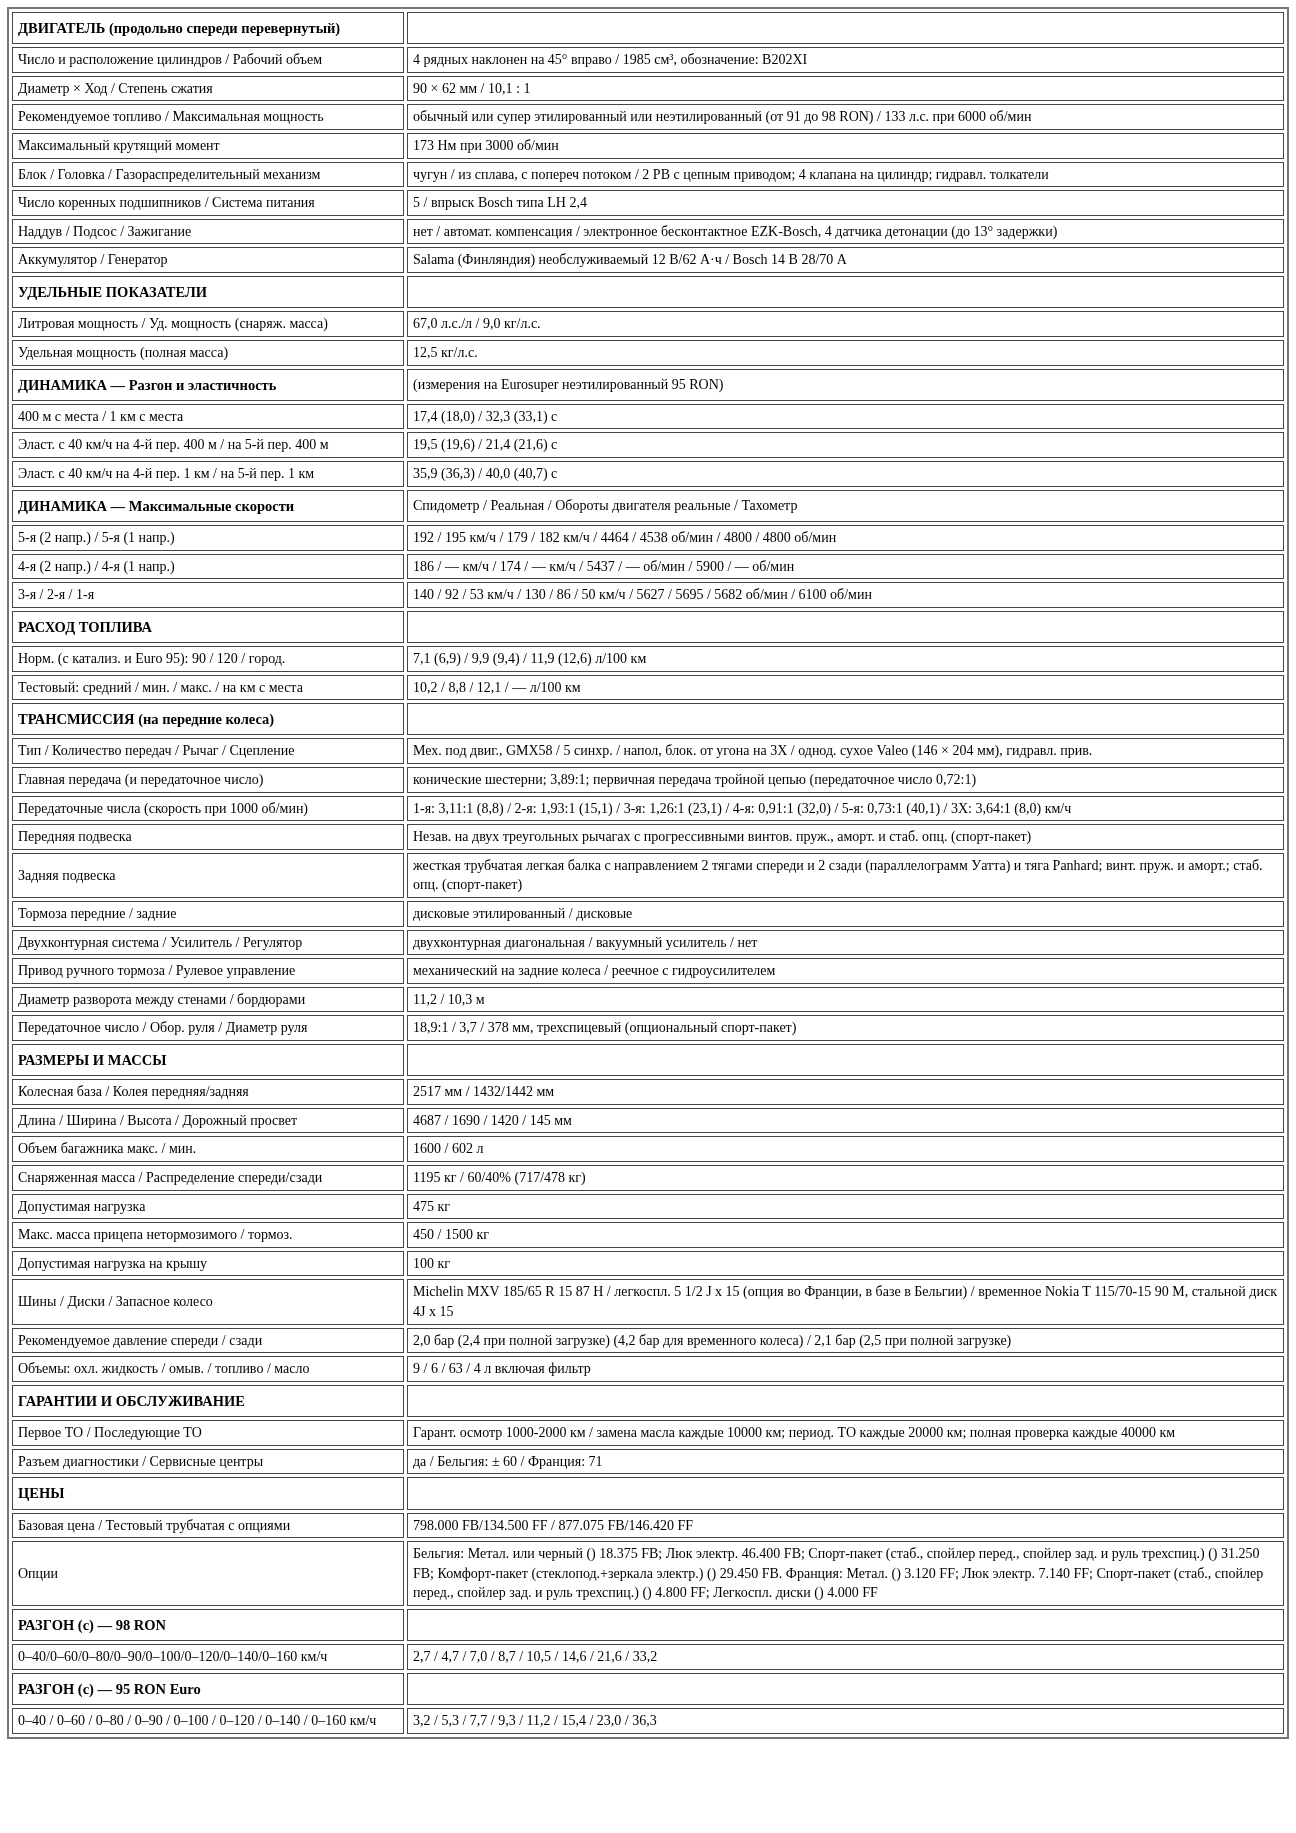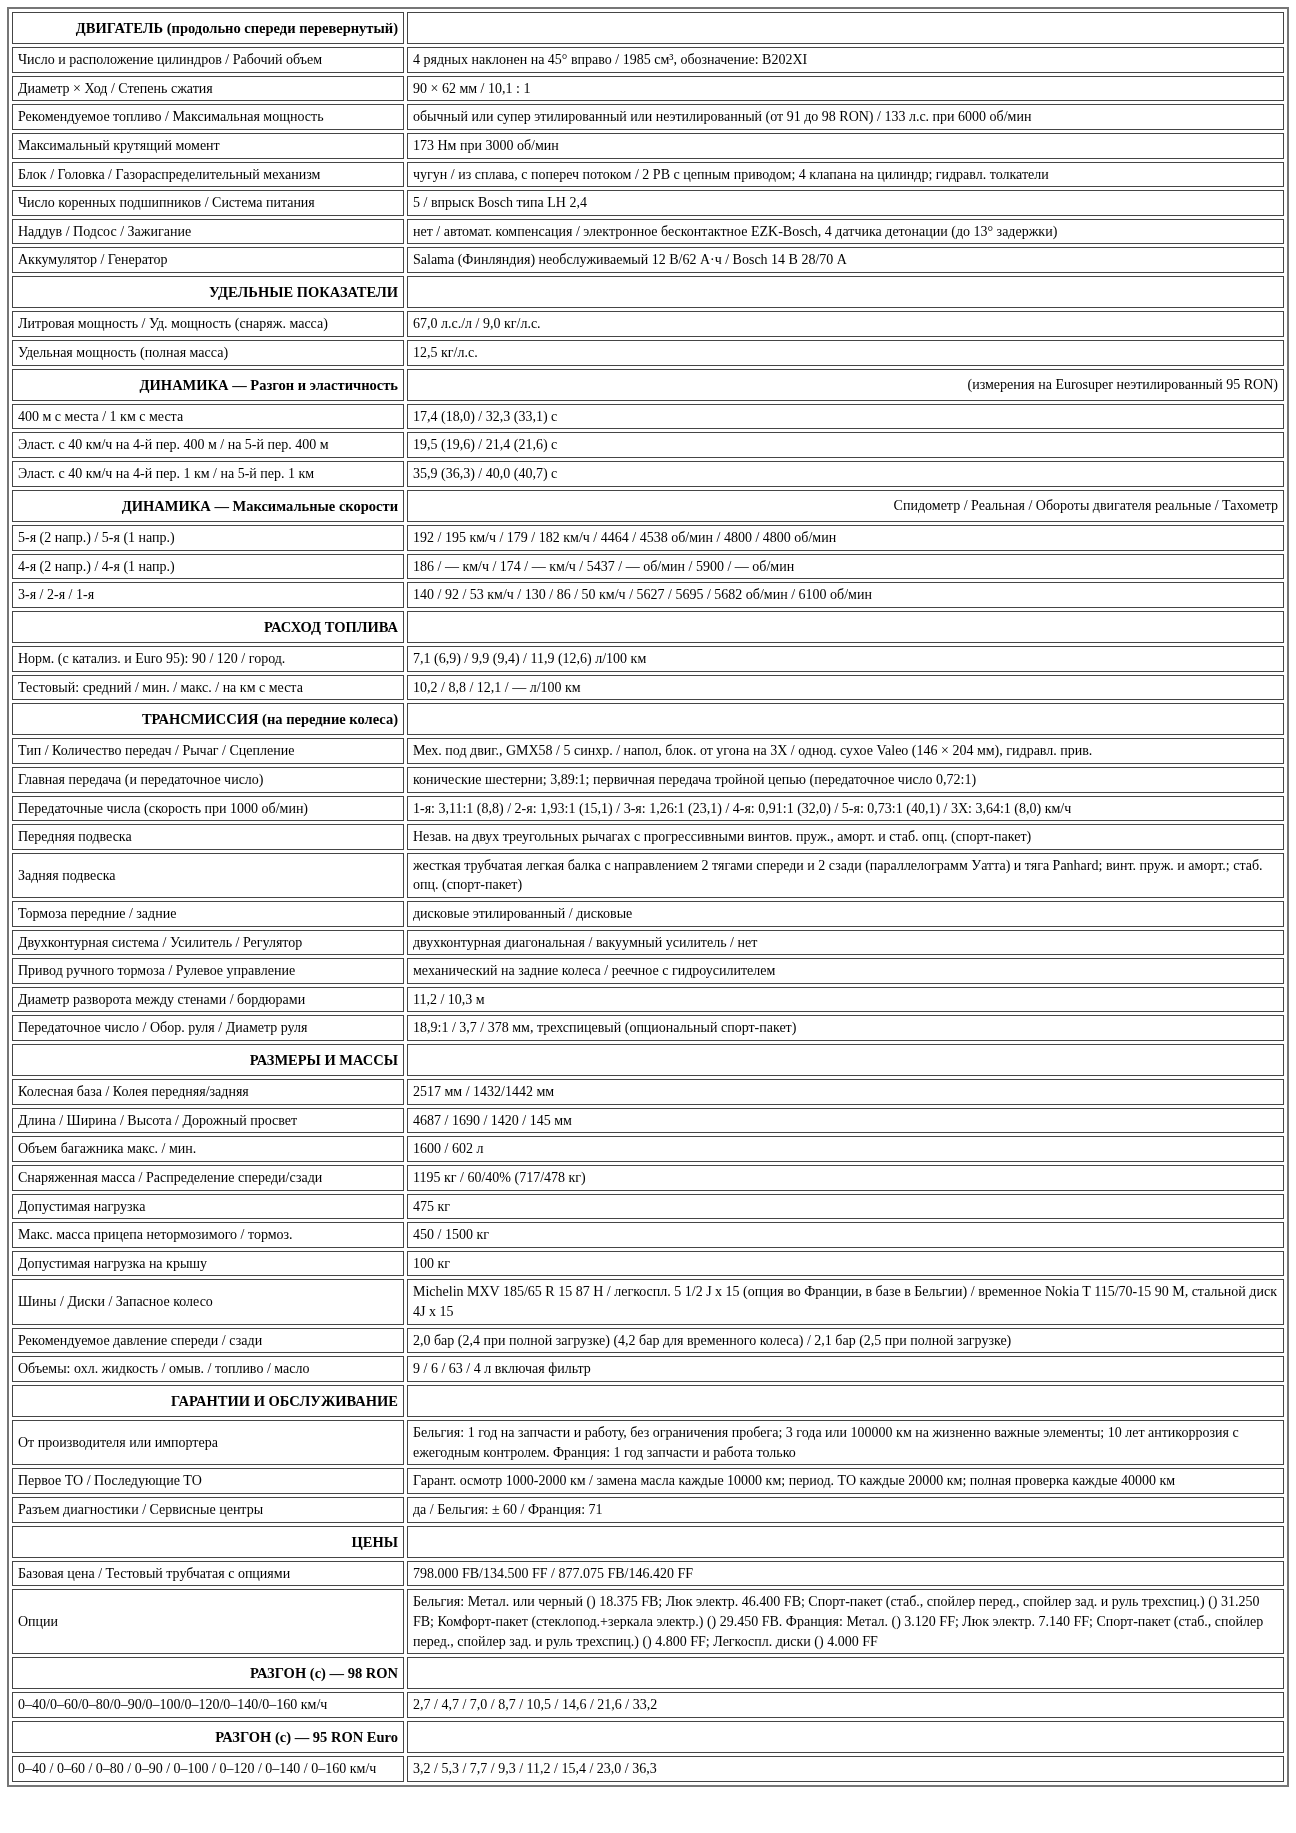--- a/index.html
+++ b/index.html
@@ -15,21 +15,21 @@
   col.c-label { width: 392px; }
   td {
     border: 1px solid #454545;
     padding: 2px 5px;
     font-size: 14px;
     line-height: 1.4;
     vertical-align: middle;
     background: #ffffff;
     word-wrap: break-word;
   }
-  tr.sec td { padding-top: 5px; padding-bottom: 5px; text-align: right; }
+  tr.sec td { padding-top: 5px; padding-bottom: 5px; }
   tr.sec td.l { font-weight: bold; font-size: 14.5px; }
 </style>
 </head>
 <body>
 
 <table class="spec">
   <colgroup>
       <col class="c-label">
       <col class="c-value">
     </colgroup>
@@ -212,24 +212,20 @@
       </tr>
     <tr>
         <td class="l">Объемы: охл. жидкость / омыв. / топливо / масло</td>
         <td class="v">9 / 6 / 63 / 4 л включая фильтр</td>
       </tr>
     <tr class="sec">
         <td class="l">ГАРАНТИИ И ОБСЛУЖИВАНИЕ</td>
         <td class="v"></td>
       </tr>
     <tr>
-        <td class="l">От производителя или импортера</td>
-        <td class="v">Бельгия: 1 год на запчасти и работу, без ограничения пробега; 3 года или 100000 км на жизненно важные элементы; 10 лет антикоррозия с ежегодным контролем. Франция: 1 год запчасти и работа только</td>
-      </tr>
-    <tr>
         <td class="l">Первое ТО / Последующие ТО</td>
         <td class="v">Гарант. осмотр 1000-2000 км / замена масла каждые 10000 км; период. ТО каждые 20000 км; полная проверка каждые 40000 км</td>
       </tr>
     <tr>
         <td class="l">Разъем диагностики / Сервисные центры</td>
         <td class="v">да / Бельгия: ± 60 / Франция: 71</td>
       </tr>
     <tr class="sec">
         <td class="l">ЦЕНЫ</td>
         <td class="v"></td>

